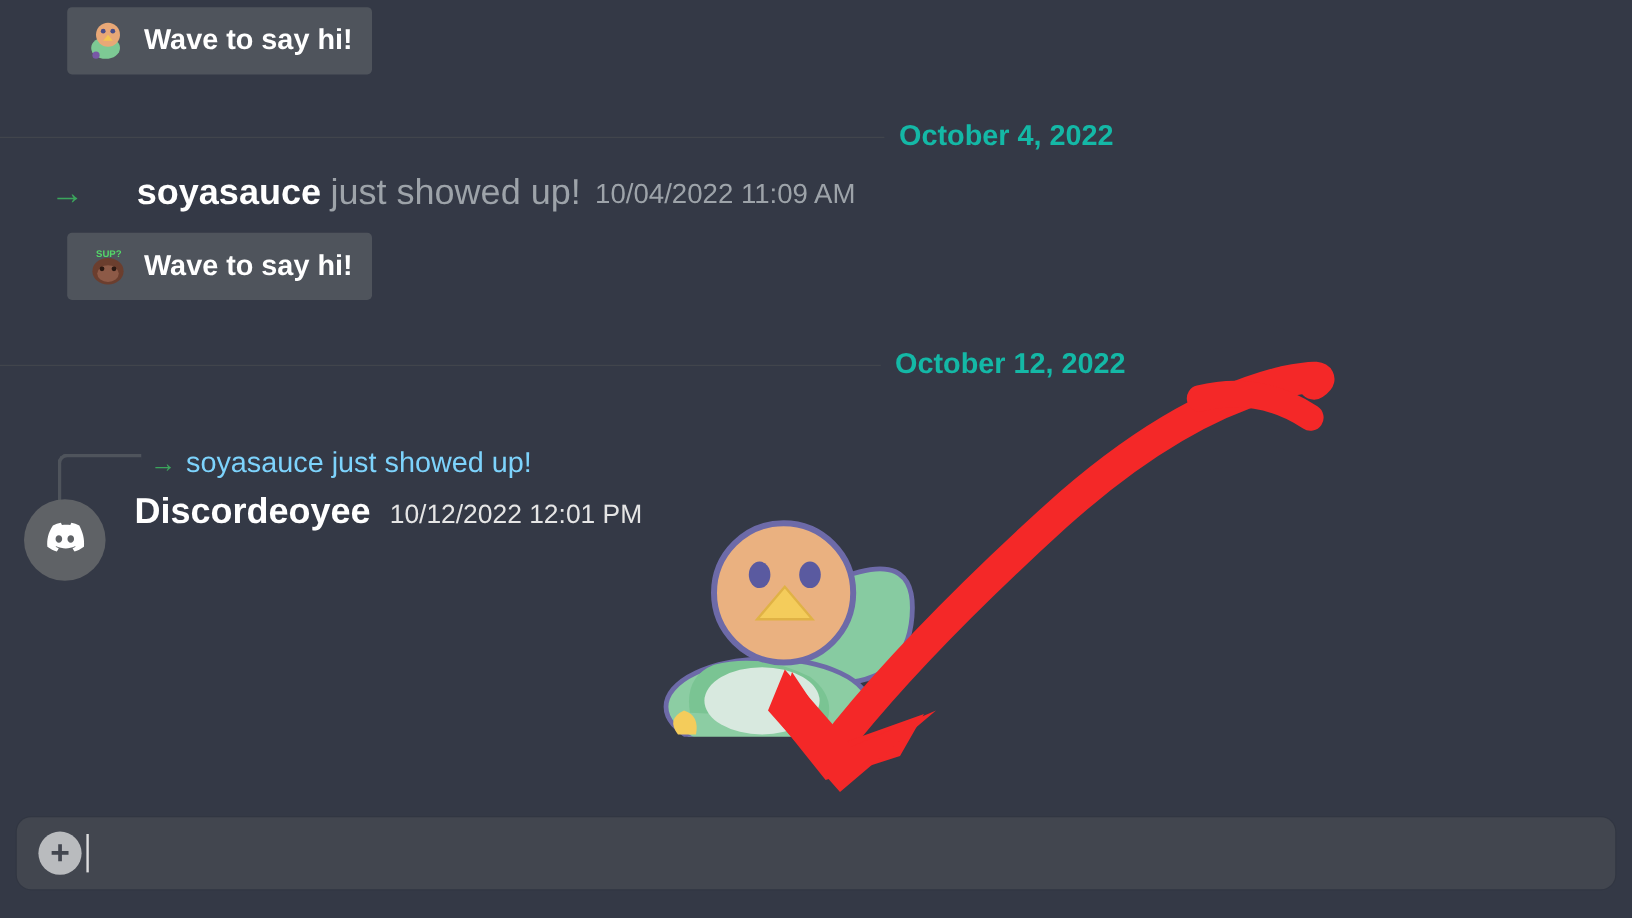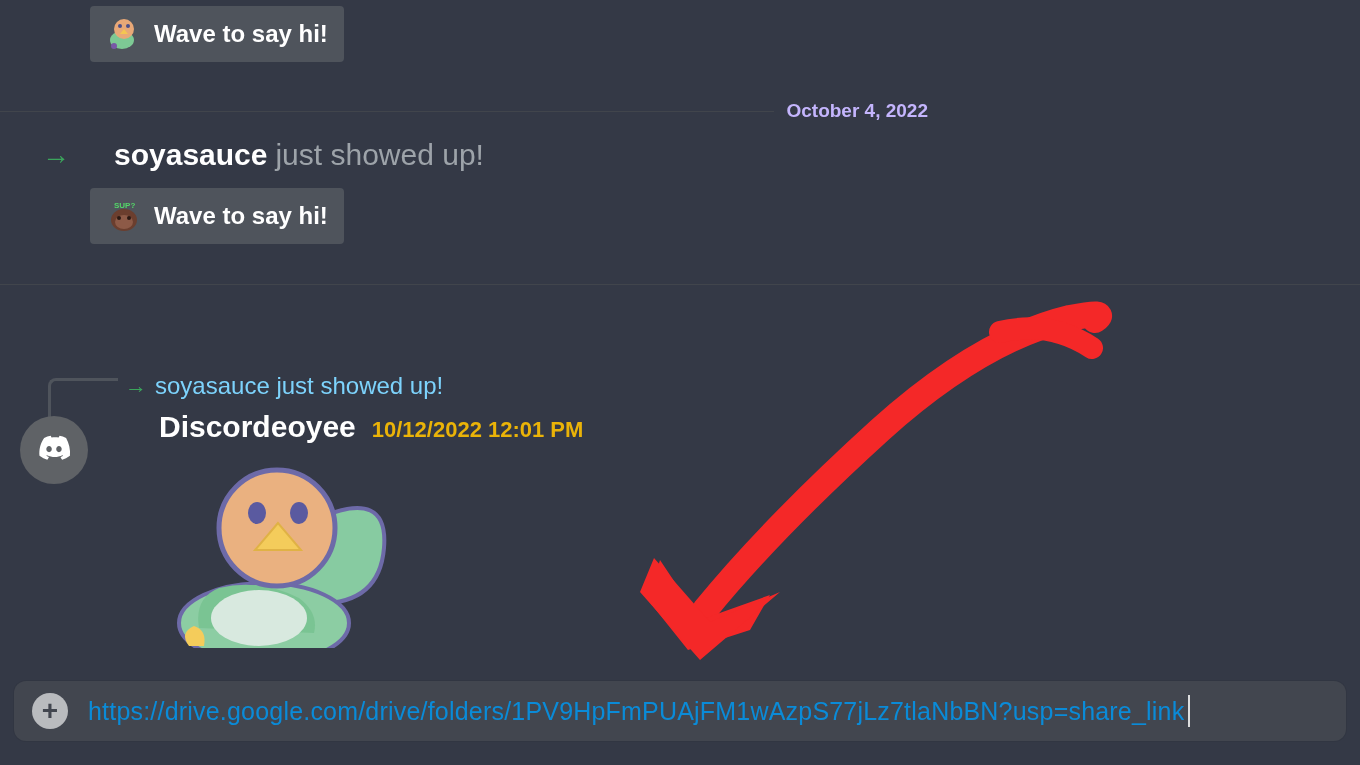--- a/index.html
+++ b/index.html
@@ -15,21 +15,21 @@
       overflow: hidden;
       position: relative;
       color: #dcddde;
     }
     .wave-button {
       display: inline-flex;
       align-items: center;
       background: #4f545c;
       padding: 10px 16px;
       border-radius: 4px;
-      margin-left: 90px;
+      margin-left: 56px;
       margin-top: 4px;
       gap: 12px;
     }
     .wave-icon-bird {
       width: 36px;
       height: 36px;
     }
     .wave-icon-sup {
       width: 36px;
       height: 36px;
@@ -44,22 +44,22 @@
       display: flex;
       align-items: center;
       margin: 24px 0 12px 0;
     }
     .date-divider-line {
       flex: 1;
       height: 1px;
       background: #41454c;
     }
     .date-divider-text {
-      color: #c4b5fd;
-      font-size: 19px;
+      color: #14b8a6;
+      font-size: 24px;
       font-weight: 600;
       padding: 0 12px;
       margin-right: 500px;
     }
     .join-row {
       display: flex;
       align-items: center;
       margin-top: 16px;
       padding-left: 42px;
     }
@@ -126,37 +126,36 @@
       height: 68px;
       background: #5f6266;
       border-radius: 50%;
       display: flex;
       align-items: center;
       justify-content: center;
       margin-top: 6px;
     }
     .msg-content {
       display: flex;
-      flex-direction: column;
-      margin-left: 47px;
+      flex-direction: row;
     }
     .msg-header {
       display: flex;
       align-items: baseline;
       gap: 16px;
     }
     .msg-user {
       color: #ffffff;
       font-size: 30px;
       font-weight: 600;
     }
     .msg-timestamp {
-      color: #eab308;
+      color: #e5e5e5;
       font-size: 22px;
-      font-weight: 700;
+      font-weight: 400;
     }
     .sticker-area {
       margin-top: 14px;
       width: 230px;
       height: 190px;
     }
     .input-bar {
       position: absolute;
       left: 14px;
       right: 14px;
@@ -230,39 +229,41 @@
 <div class="date-divider" style="margin-top:38px;">
   <div class="date-divider-line"></div>
   <div class="date-divider-text" style="margin-right:420px;">October 4, 2022</div>
 </div>
 
 
 <div class="join-row">
   <span class="arrow-green">→</span>
   <span class="join-user">soyasauce</span>
   <span class="join-text">just showed up!</span>
+  <span class="join-timestamp">10/04/2022 11:09 AM</span>
 </div>
 
 
 <div class="wave-button" style="margin-top:16px;">
   <span class="wave-icon-sup">
     <svg viewBox="0 0 36 36" width="36" height="36">
       <ellipse cx="18" cy="22" rx="13" ry="11" fill="#6b3e2e"></ellipse>
       <ellipse cx="18" cy="24" rx="9" ry="7" fill="#8d5a47"></ellipse>
       <circle cx="13" cy="20" r="2" fill="#2a1812"></circle>
       <circle cx="23" cy="20" r="2" fill="#2a1812"></circle>
       <text x="8" y="10" font-size="8" font-weight="900" fill="#54d668">SUP?</text>
     </svg>
   </span>
   <span class="wave-text">Wave to say hi!</span>
 </div>
 
 
 <div class="date-divider" style="margin-top:40px;">
   <div class="date-divider-line"></div>
+  <div class="date-divider-text" style="margin-right:410px;">October 12, 2022</div>
 </div>
 
 
 <div class="reply-line"></div>
 
 
 <div class="reply-row">
   <span class="reply-arrow">→</span>
   <span class="reply-text">
     <span>soyasauce</span> <span>just showed up!</span>
@@ -302,21 +303,20 @@
       </svg>
     </div>
   </div>
 </div>
 
 
 <div class="input-bar">
   <div class="plus-circle">
     <span class="plus-sign">+</span>
   </div>
-  <span class="input-text">https://drive.google.com/drive/folders/1PV9HpFmPUAjFM1wAzpS77jLz7tlaNbBN?usp=share_link</span>
   <span class="input-cursor"></span>
 </div>
 
 
 <svg class="annotation-arrow" width="500" height="360">
   <path d="M 465 20 Q 480 10 440 18 Q 350 40 250 130 Q 140 230 75 310" stroke="#f42828" stroke-width="26" fill="none" stroke-linecap="round"></path>
   <path d="M 462 48 Q 420 20 370 32" stroke="#f42828" stroke-width="22" fill="none" stroke-linecap="round"></path>
 
   <path d="M 30 260 L 70 320 L 140 295 L 120 330 L 58 350 L 18 300 Z" fill="#f42828"></path>
   <polygon points="24,258 80,322 150,292 70,360 10,292" fill="#f42828"></polygon>

